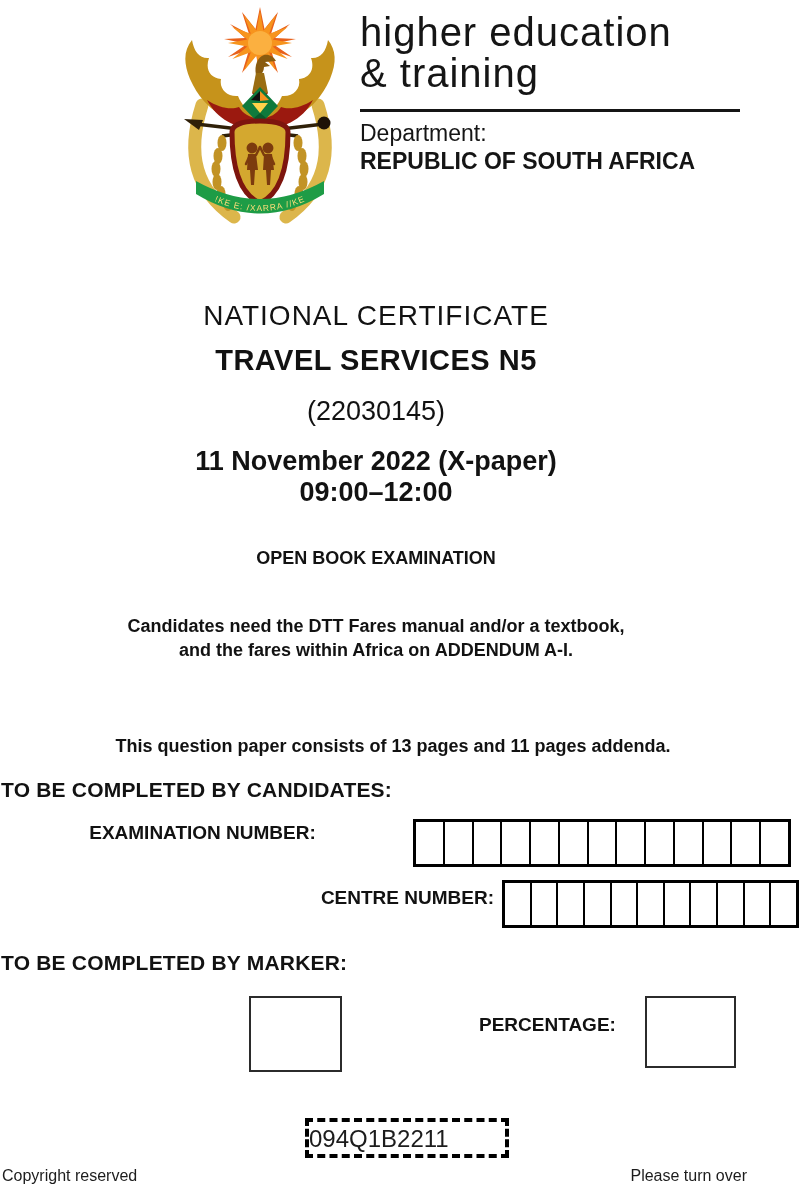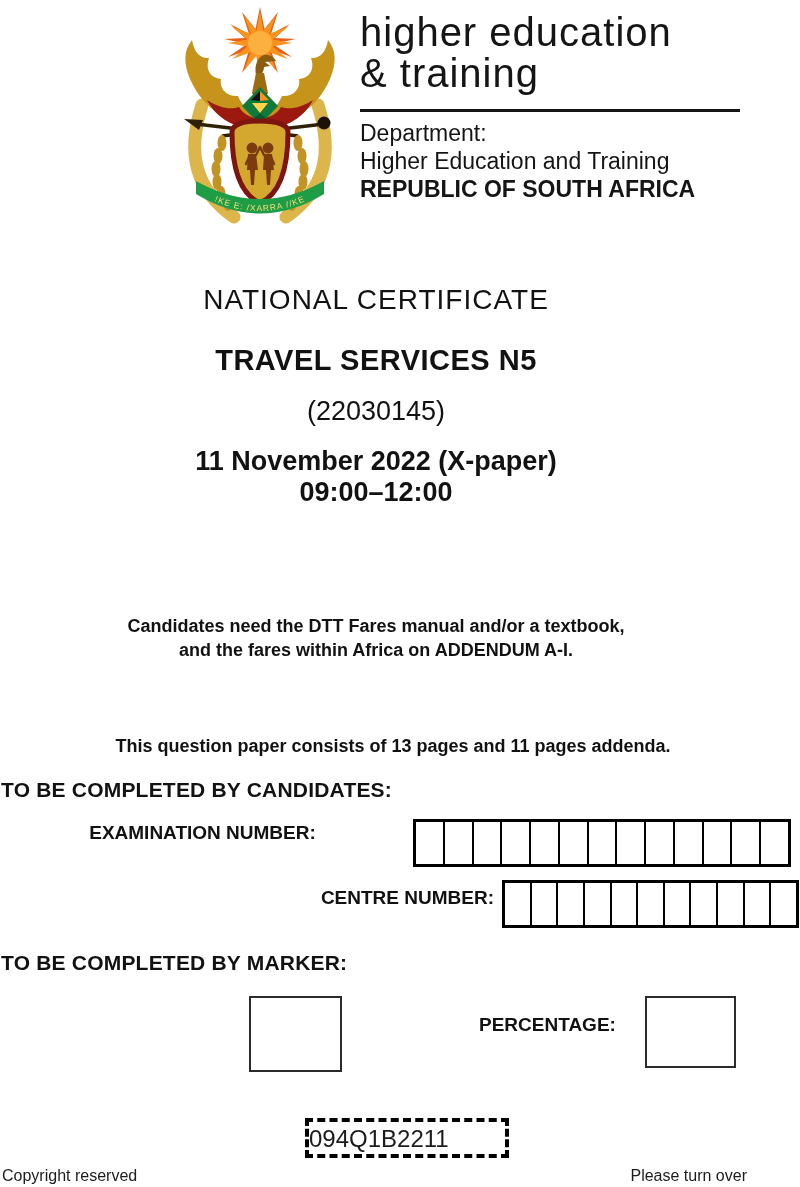--- a/index.html
+++ b/index.html
@@ -9,21 +9,21 @@
   }
   .abs{position:absolute;box-sizing:border-box;}
   
   .logo-block{left:360px;top:12px;width:385px;}
   .logo-title{font-size:40px;line-height:41px;letter-spacing:1px;color:#151515;}
   .logo-rule{margin-top:15px;width:380px;height:3px;background:#151515;}
   .dept-block{margin-top:7px;font-size:23px;line-height:28px;color:#151515;}
   .dept-country{font-weight:bold;}
   
   .ctr{left:0;width:752px;text-align:center;}
-  .nat-cert{top:284px;font-size:28px;letter-spacing:1px;}
+  .nat-cert{top:300px;font-size:28px;letter-spacing:1px;}
   .subject{top:344px;font-size:29px;font-weight:bold;letter-spacing:.5px;}
   .code{top:396px;font-size:27px;}
   .datetime{top:446px;font-size:27px;font-weight:bold;line-height:31px;}
   .exam-type{top:548px;font-size:18px;font-weight:bold;}
   .requirements{top:614px;font-size:18px;font-weight:bold;line-height:24px;}
   .pages-note{top:736px;font-size:18px;font-weight:bold;padding-left:34px;}
   
   .section-heading{font-size:21px;font-weight:bold;letter-spacing:.2px;}
   .cand-heading{left:1px;top:778px;}
   .marker-heading{left:1px;top:951px;}
@@ -119,32 +119,32 @@
       <textPath href="#mottoPath" startOffset="50%" text-anchor="middle">!KE E: /XARRA //KE</textPath>
     </text>
   </svg>
 
   <div class="abs logo-block">
     <div class="logo-title">higher education</div>
     <div class="logo-title">&amp; training</div>
     <div class="logo-rule"></div>
     <div class="dept-block">
       <div>Department:</div>
-      <div>Higher Education and Training</div>
       <div class="dept-country">REPUBLIC OF SOUTH AFRICA</div>
     </div>
   </div>
 
   <div class="abs ctr nat-cert">NATIONAL CERTIFICATE</div>
   <div class="abs ctr subject">TRAVEL SERVICES N5</div>
   <div class="abs ctr code">(22030145)</div>
   <div class="abs ctr datetime">
     <div>11 November 2022 (X-paper)</div>
     <div>09:00–12:00</div>
   </div>
+  <div class="abs ctr exam-type">OPEN BOOK EXAMINATION</div>
   <div class="abs ctr requirements">
     <div>Candidates need the DTT Fares manual and/or a textbook,</div>
     <div>and the fares within Africa on ADDENDUM A-I.</div>
   </div>
   <div class="abs ctr pages-note">This question paper consists of 13 pages and 11 pages addenda.</div>
 
   <div class="abs section-heading cand-heading">TO BE COMPLETED BY CANDIDATES:</div>
   <div class="abs field-label exam-label">EXAMINATION NUMBER:</div>
   <div class="abs grid exam-grid">
       <div class="cell"></div>

